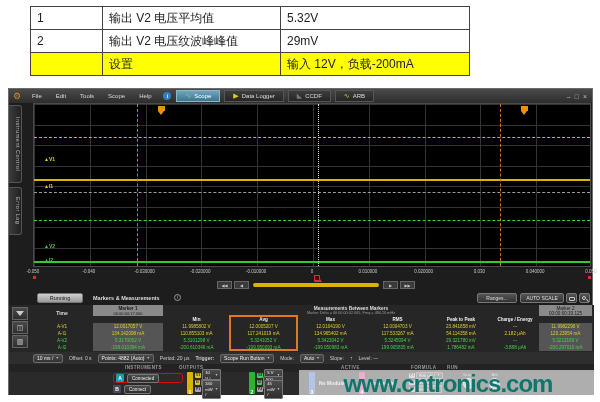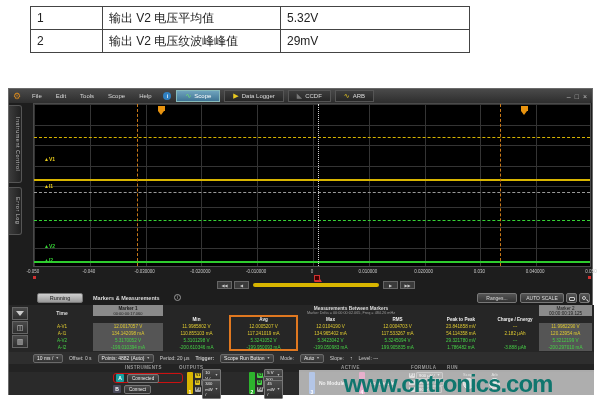--- a/index.html
+++ b/index.html
@@ -171,20 +171,25 @@
       <tr>
     <td class="c-num">1</td>
     <td class="c-label">输出 V2 电压平均值</td>
     <td>5.32V</td>
   </tr>
   <tr>
     <td class="c-num">2</td>
     <td class="c-label">输出 V2 电压纹波峰峰值</td>
     <td>29mV</td>
   </tr>
+  <tr class="hl">
+    <td class="c-num"></td>
+    <td class="c-label">设置</td>
+    <td>输入 12V，负载-200mA</td>
+  </tr>
 </tbody>
   </table>
 
 <div class="win">
 
   <div class="menubar">
     <span class="gear">⚙</span>
     <span class="menu-item">File</span>
     <span class="menu-item">Edit</span>
     <span class="menu-item">Tools</span>

